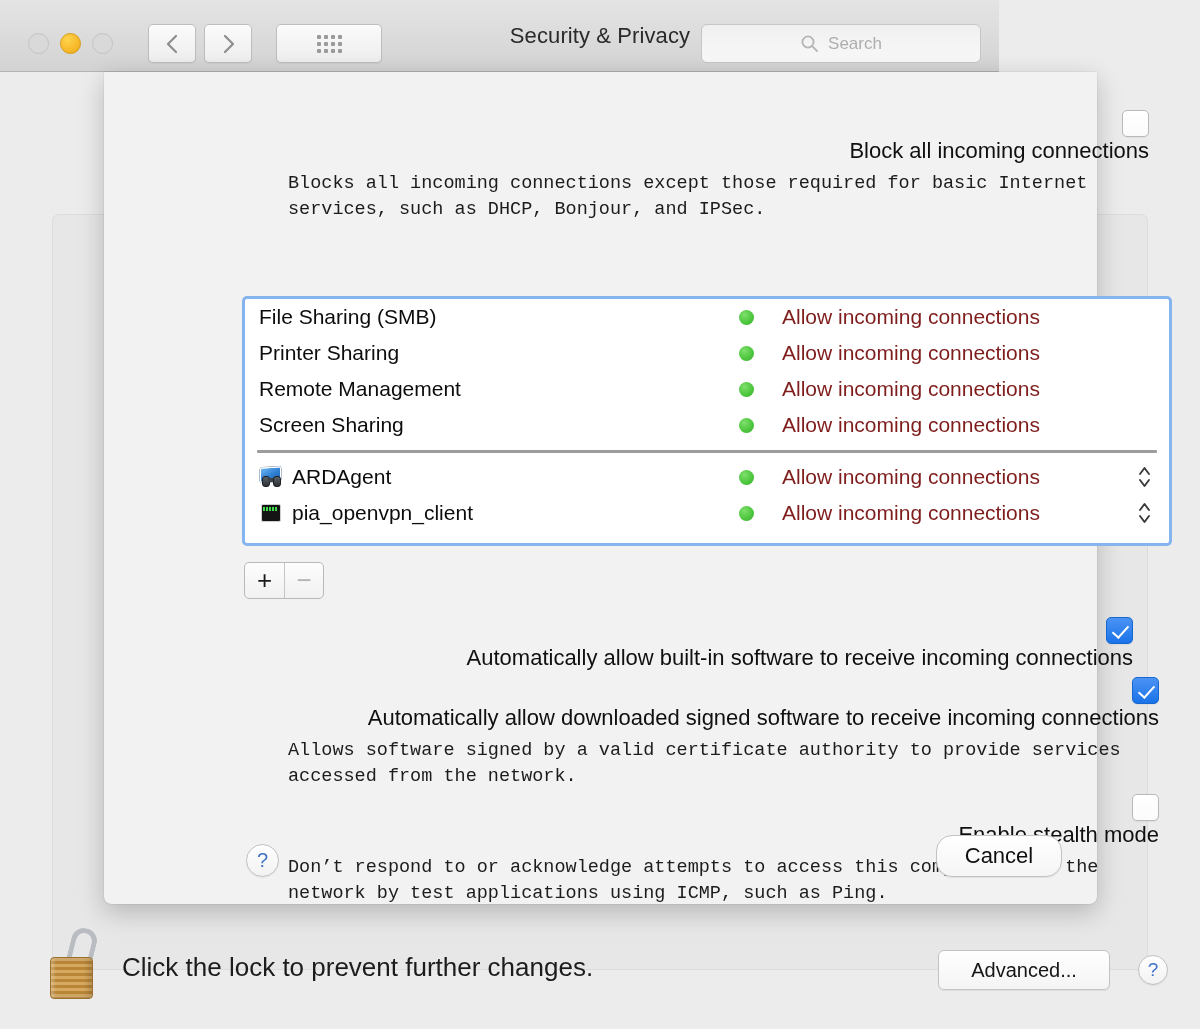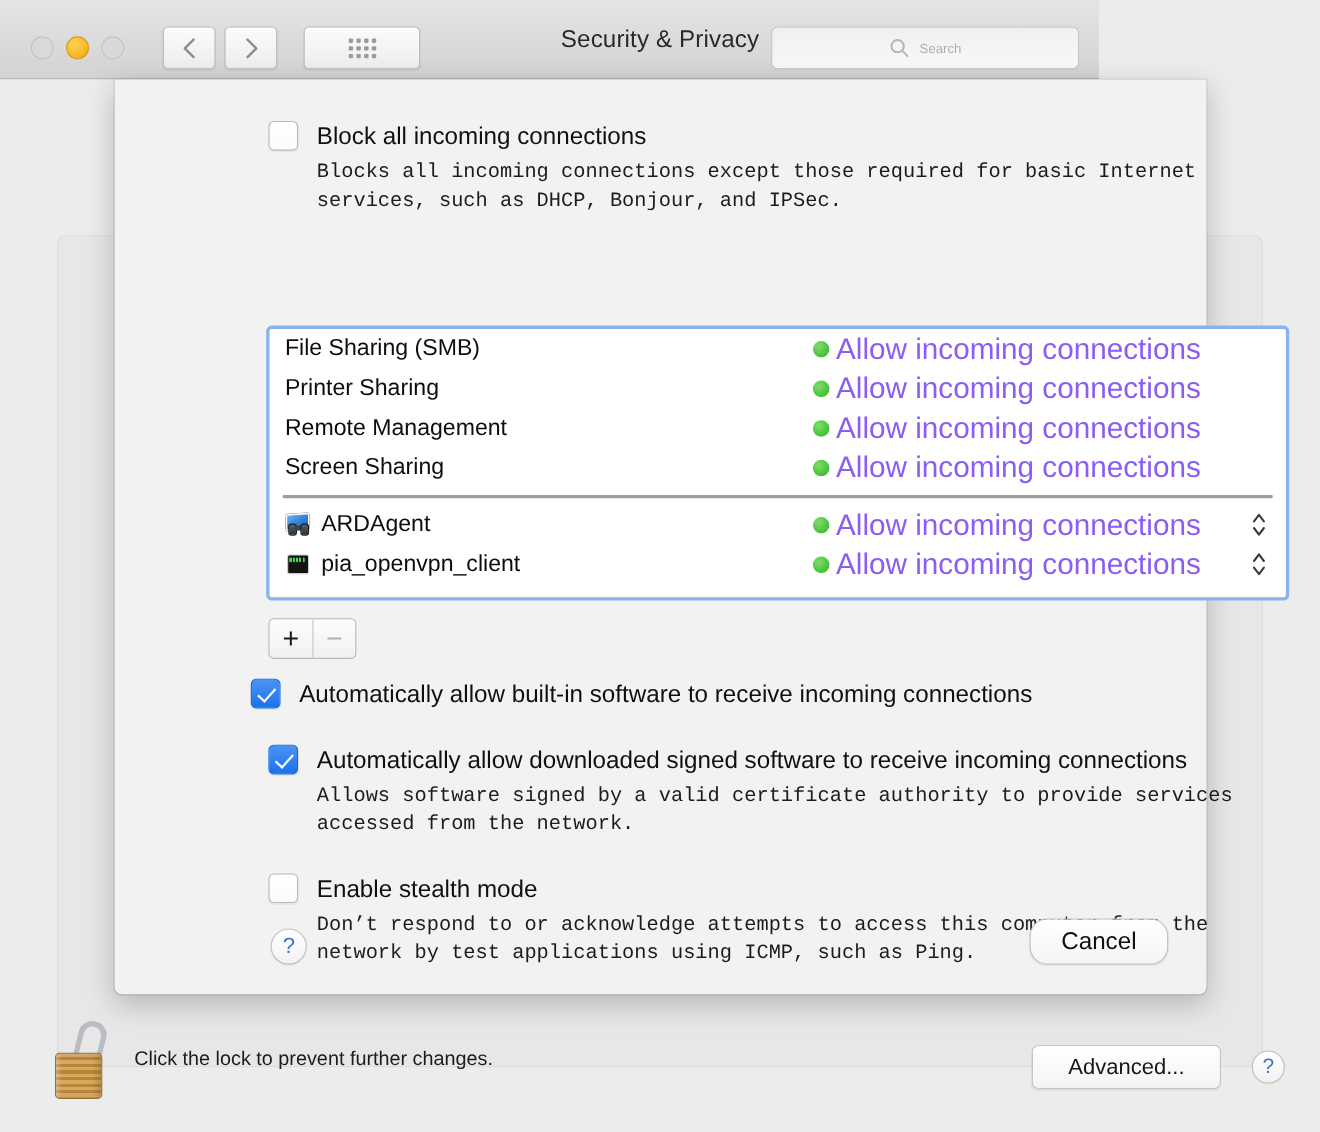--- a/index.html
+++ b/index.html
@@ -69,21 +69,21 @@
 
   .searchfield {
     position: absolute; right: 18px; top: 24px;
     width: 280px; height: 39px;
     background: linear-gradient(to bottom, #f0f0f0 0%, #f8f8f8 100%);
     border: 1px solid #c6c6c6;
     border-radius: 6px;
     display: flex; align-items: center; justify-content: center;
     gap: 9px;
   }
-  .searchfield .sp { font-size: 12px; color: #aeaeae; }
+  .searchfield .sp { font-size: 17px; color: #aeaeae; }
 
   
   .bodybg {
     position: absolute; left: 0; top: 72px;
     width: 1200px; height: 957px;
     background: #ececec;
   }
   .tabpanel {
     position: absolute; left: 52px; top: 142px;
     width: 1096px; height: 756px;
@@ -120,21 +120,21 @@
     position: absolute; left: 0; top: 29px;
     width: 43px; height: 42px;
     border-radius: 4px;
     background: repeating-linear-gradient(to bottom,
       #d6a860 0px, #d6a860 3px, #b98638 3px, #b98638 6px);
     border: 1px solid #9c6f2c;
     box-shadow: inset 2px 0 4px rgba(255,255,255,0.35), inset -3px 0 6px rgba(0,0,0,0.18);
   }
   .locktext {
     position: absolute; left: 122px; top: 952px;
-    font-size: 18px; color: #1c1c1c;
+    font-size: 26px; color: #1c1c1c;
   }
   .advbtn {
     position: absolute; right: 90px; top: 950px;
     width: 172px; height: 40px;
     background: linear-gradient(to bottom, #ffffff 0%, #f4f4f4 100%);
     border: 1px solid #c3c3c3; border-radius: 6px;
     font-size: 20px; color: #161616;
     display: flex; align-items: center; justify-content: center;
     cursor: default;
     box-shadow: 0 1px 1px rgba(0,0,0,0.06);
@@ -152,21 +152,21 @@
   
   .sheet {
     position: absolute; left: 104px; top: 72px;
     width: 993px; height: 832px;
     background: #f2f2f2;
     border-bottom-left-radius: 7px;
     border-bottom-right-radius: 7px;
     box-shadow: 0 8px 26px rgba(0,0,0,0.22), 0 0 1px rgba(0,0,0,0.35);
   }
 
-  .row-check { display: flex; align-items: flex-end; }
+  .row-check { display: flex; align-items: flex-end; flex-direction: column; }
   .cb {
     width: 27px; height: 27px; flex: 0 0 27px;
     border-radius: 5px;
     border: 1px solid #b9b9b9;
     background: linear-gradient(to bottom, #ffffff 0%, #fbfbfb 100%);
     box-shadow: 0 1px 1px rgba(0,0,0,0.05);
     cursor: default;
     position: relative;
   }
   .cb.on {
@@ -198,21 +198,21 @@
   .lrow {
     display: flex; align-items: center;
     height: 36px;
     padding: 0 14px 0 14px;
     position: relative;
   }
   .lrow .nm {
     font-size: 21px; color: #0d0d0d;
     width: 480px; display: flex; align-items: center; gap: 9px;
   }
-  .lrow .st { font-size: 27px; color: #8b5cf6; display: flex; align-items: center; gap: 6px; }
+  .lrow .st { font-size: 21px; color: #7f1d1d; display: flex; align-items: center; gap: 28px; }
   .dot {
     width: 15px; height: 15px; border-radius: 50%;
     background: radial-gradient(circle at 36% 32%, #7ede6a 0%, #4ec73f 55%, #3aad2f 100%);
     flex: 0 0 15px;
   }
   .divider {
     height: 3px; background: #9d9d9d;
     margin: 7px 12px 6px 12px; border-radius: 1px;
   }
   .stepper {

